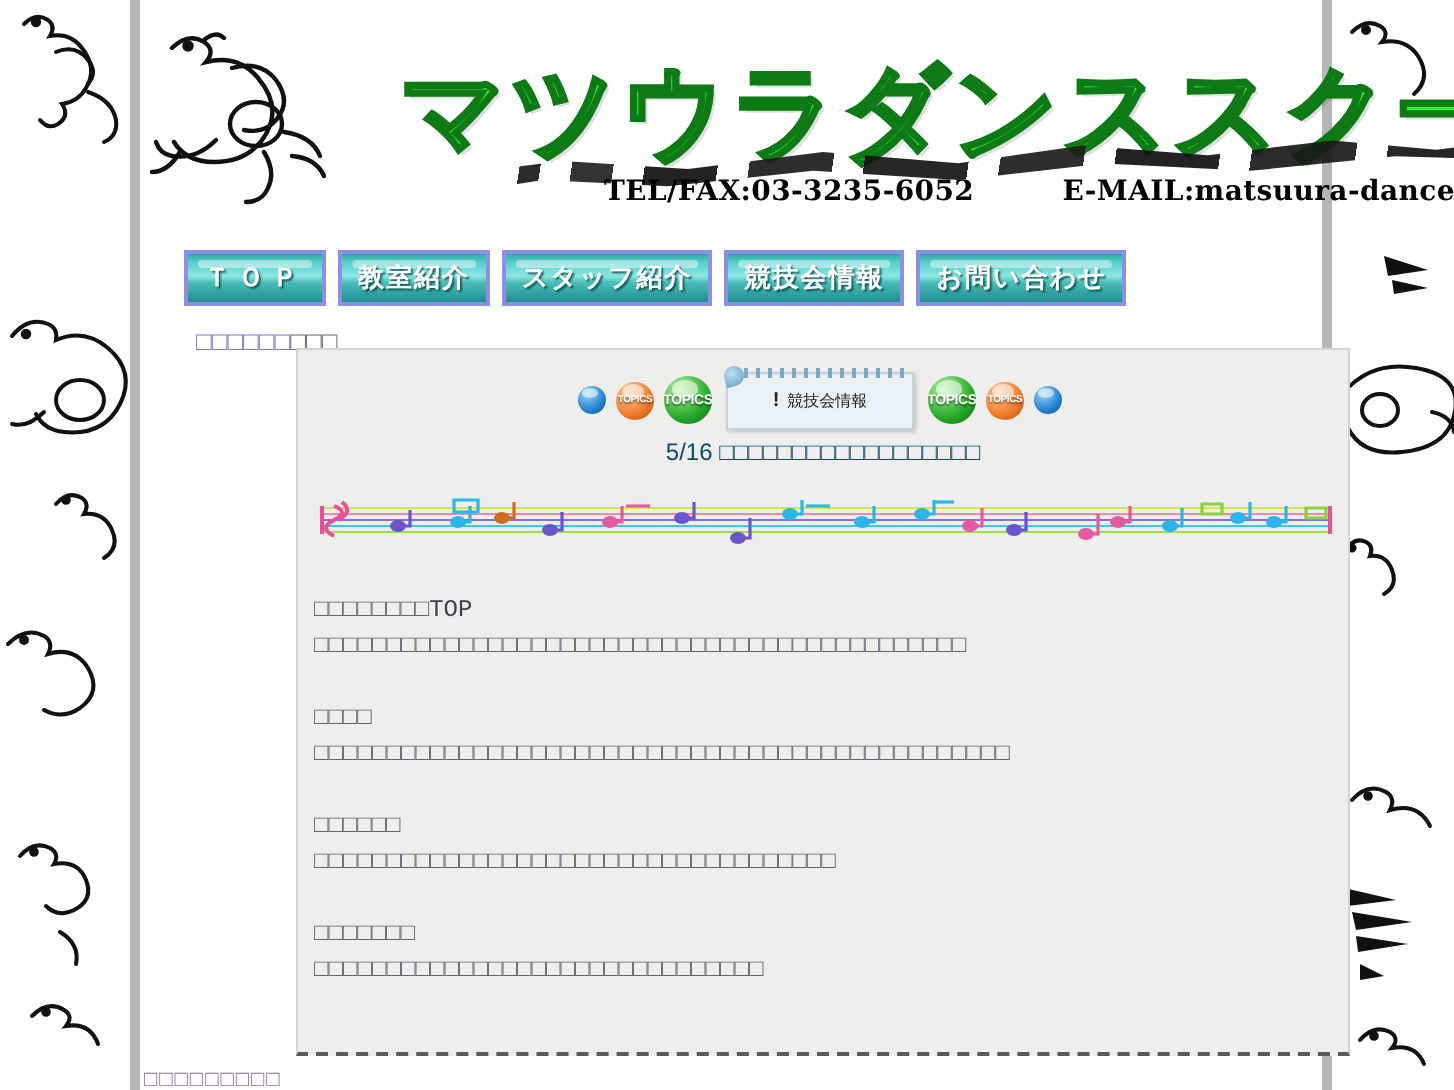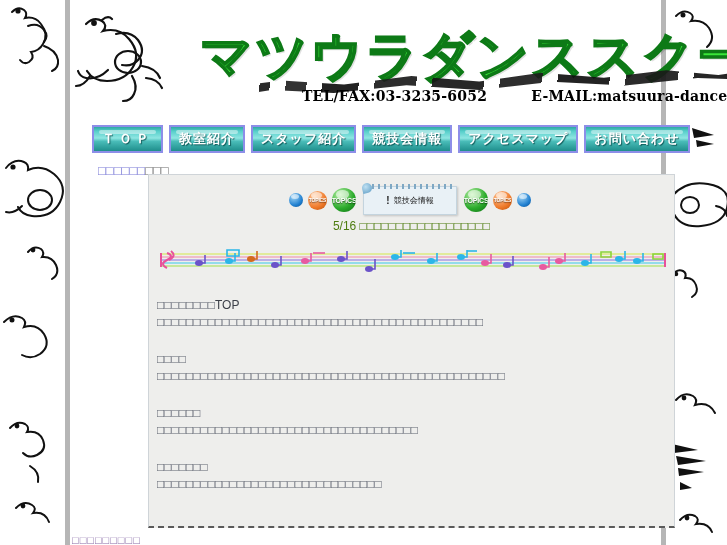--- a/index.html
+++ b/index.html
@@ -116,33 +116,33 @@
     background:repeating-linear-gradient(90deg,#7fa8c4 0 2px,transparent 2px 6px);
   }
   #note-card .clip{
     position:absolute;left:-2px;top:-4px;width:10px;height:10px;
     background:radial-gradient(circle at 40% 35%,#bfe0f2,#5d9cc4);
     border-radius:50% 50% 50% 0;transform:rotate(-15deg);
   }
 
   #notice-line{
     position:absolute;left:0;right:0;top:44px;text-align:center;
-    font-size:12px;color:#4d7c0f;letter-spacing:0;
+    font-size:12px;color:#0c4a6e;letter-spacing:0;
   }
 
   #music-divider{
     position:absolute;left:8px;top:72px;width:512px;height:26px;
   }
 
   #body-blocks{
     position:absolute;left:8px;top:122px;right:10px;
     font-size:12px;color:#5f6470;line-height:17px;
   }
   .blk{margin-bottom:20px;}
-  .blk .head{color:#5f6470;}
+  .blk .head{color:#5f6470;font-family:Liberation Mono, monospace;}
   .blk .body{color:#5f6470;word-break:break-all;}
   .blk .head .lat{color:#3b3f48;}
 
   
   #bottom-strip{
     position:absolute;left:72px;top:534px;z-index:5;
     font-size:11px;color:#8a6ea8;letter-spacing:1px;
   }
 </style>
 </head>
@@ -233,23 +233,20 @@
     <span>ＴＯＰ</span>
   </div>
   <div class="nav-btn">
     <span>教室紹介</span>
   </div>
   <div class="nav-btn">
     <span>スタッフ紹介</span>
   </div>
   <div class="nav-btn">
     <span>競技会情報</span>
-  </div>
-  <div class="nav-btn">
-    <span>アクセスマップ</span>
   </div>
   <div class="nav-btn">
     <span>お問い合わせ</span>
   </div>
 </nav>
 
 <div id="breadcrumb">
   <span>□□□□□□</span><span class="dark">□□□</span>
 </div>
 

